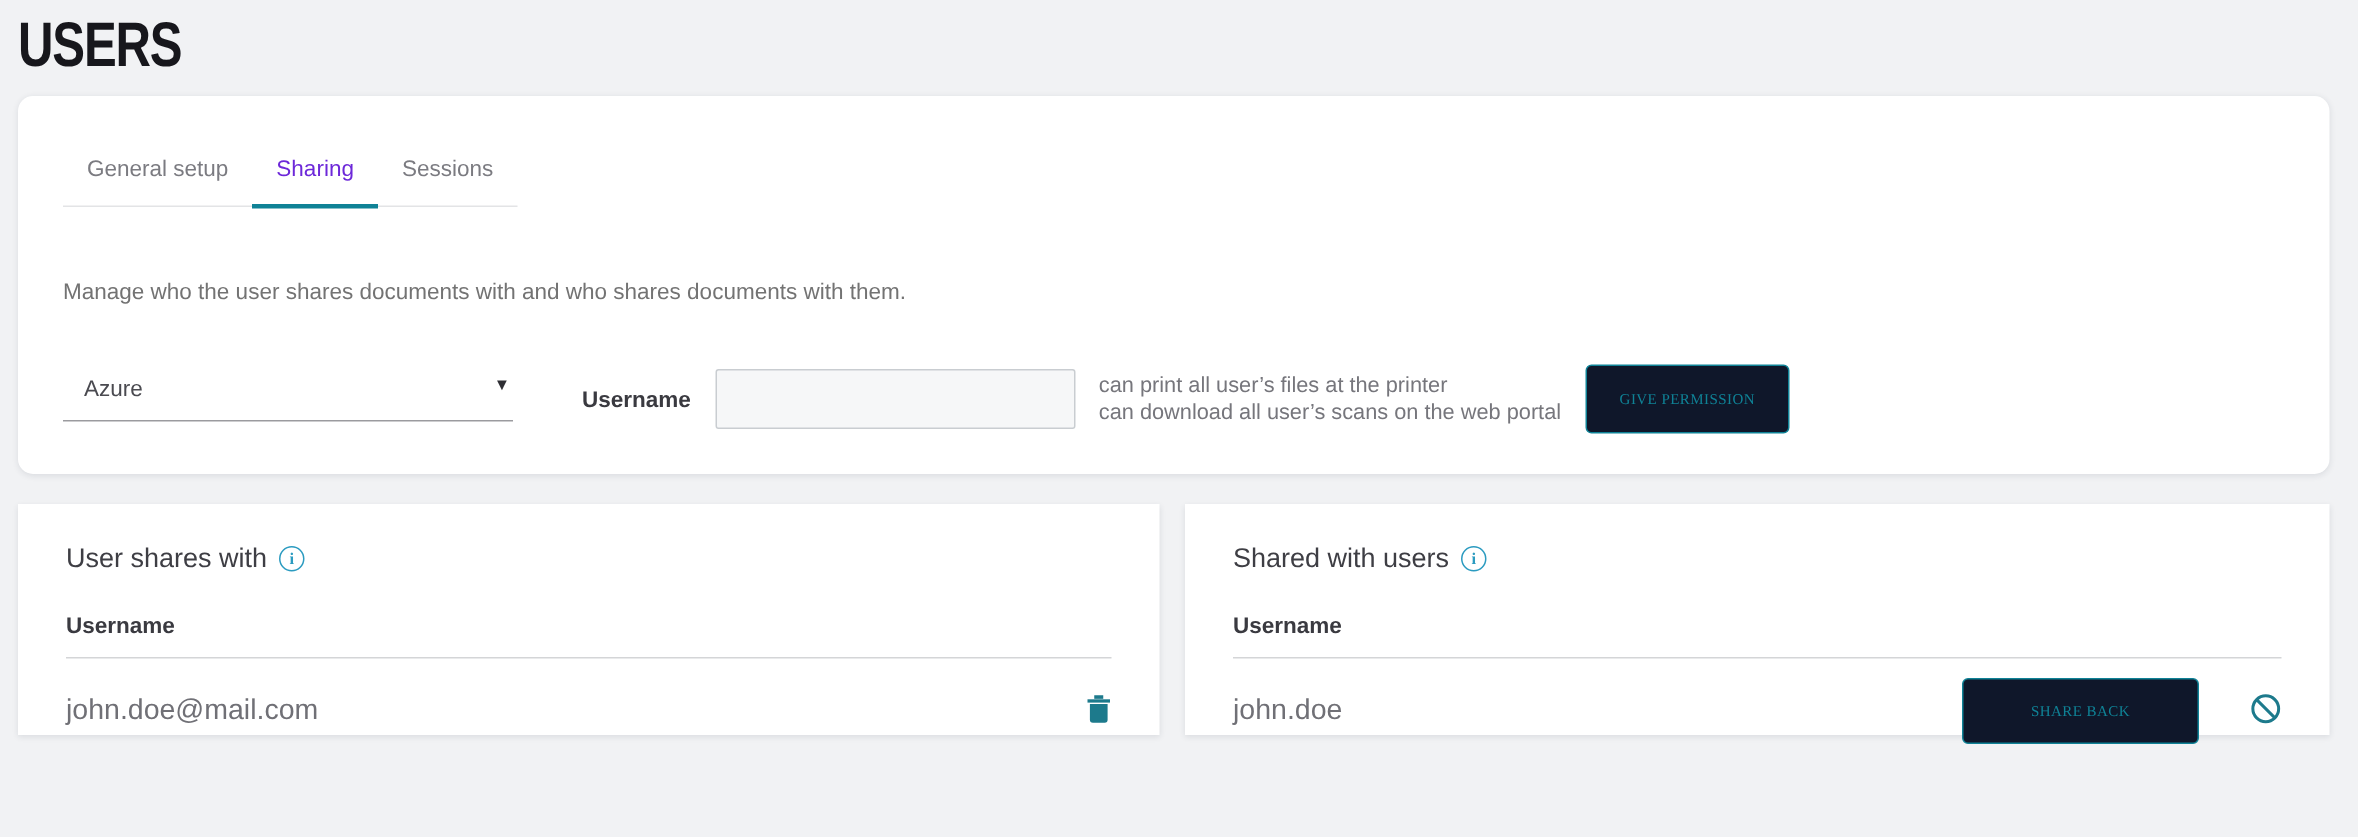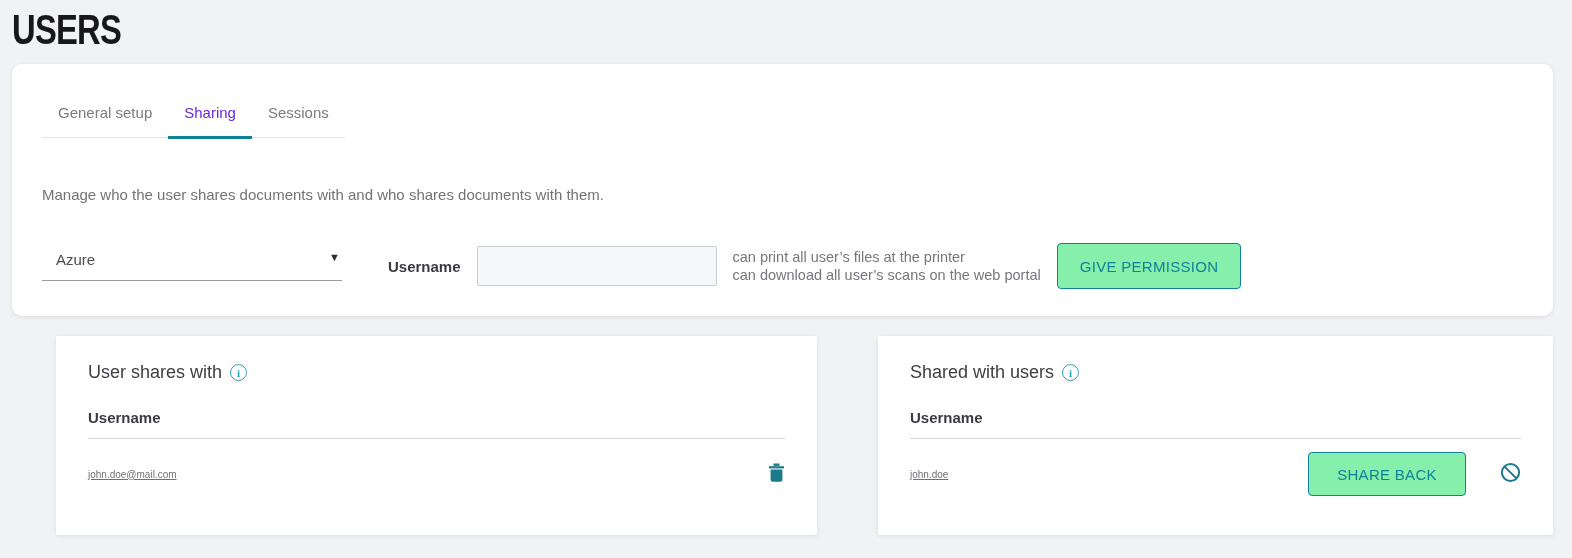--- a/index.html
+++ b/index.html
@@ -95,44 +95,43 @@
     padding: 0 10px;
     outline: none;
   }
   .perm-text {
     margin-left: 16px;
     font-size: 14.5px;
     color: #76767c;
     line-height: 18px;
   }
   .btn-outline {
-    background: #86efac;
+    background: #0f172a;
     border: 1px solid #0f8296;
     border-radius: 4px;
     color: #0f8296;
-    font-size: 15px;
-    font-family: Liberation Sans, sans-serif;
+    font-size: 10px;
+    font-family: Liberation Serif, serif;
     letter-spacing: 0.3px;
     padding: 0 22px;
     height: 46px;
     cursor: pointer;
     white-space: nowrap;
   }
   .give-permission { margin-left: 16px; }
 
   
   .panels {
     display: flex;
     gap: 17px;
     margin-top: 20px;
   }
   .panel {
-    height: 199px;
+    height: 154px;
     padding: 26px 32px 0 32px;
-    margin-left: 44px;
   }
   .panel-left  { width: 761px; }
   .panel-right { flex: 1; }
 
   .panel-title {
     font-size: 18px;
     color: #3e3e44;
     display: flex;
     align-items: center;
     gap: 8px;
@@ -159,23 +158,22 @@
     border-bottom: 1px solid #d4d5d7;
   }
   .row {
     display: flex;
     align-items: center;
     justify-content: space-between;
     padding-top: 8px;
     min-height: 62px;
   }
   .row-username {
-    font-size: 10px;
+    font-size: 19px;
     color: #707076;
-    text-decoration: underline;
   }
   .row-actions {
     display: flex;
     align-items: center;
     gap: 34px;
     padding-left: 17px;
   }
   .icon-btn {
     background: none;
     border: none;

